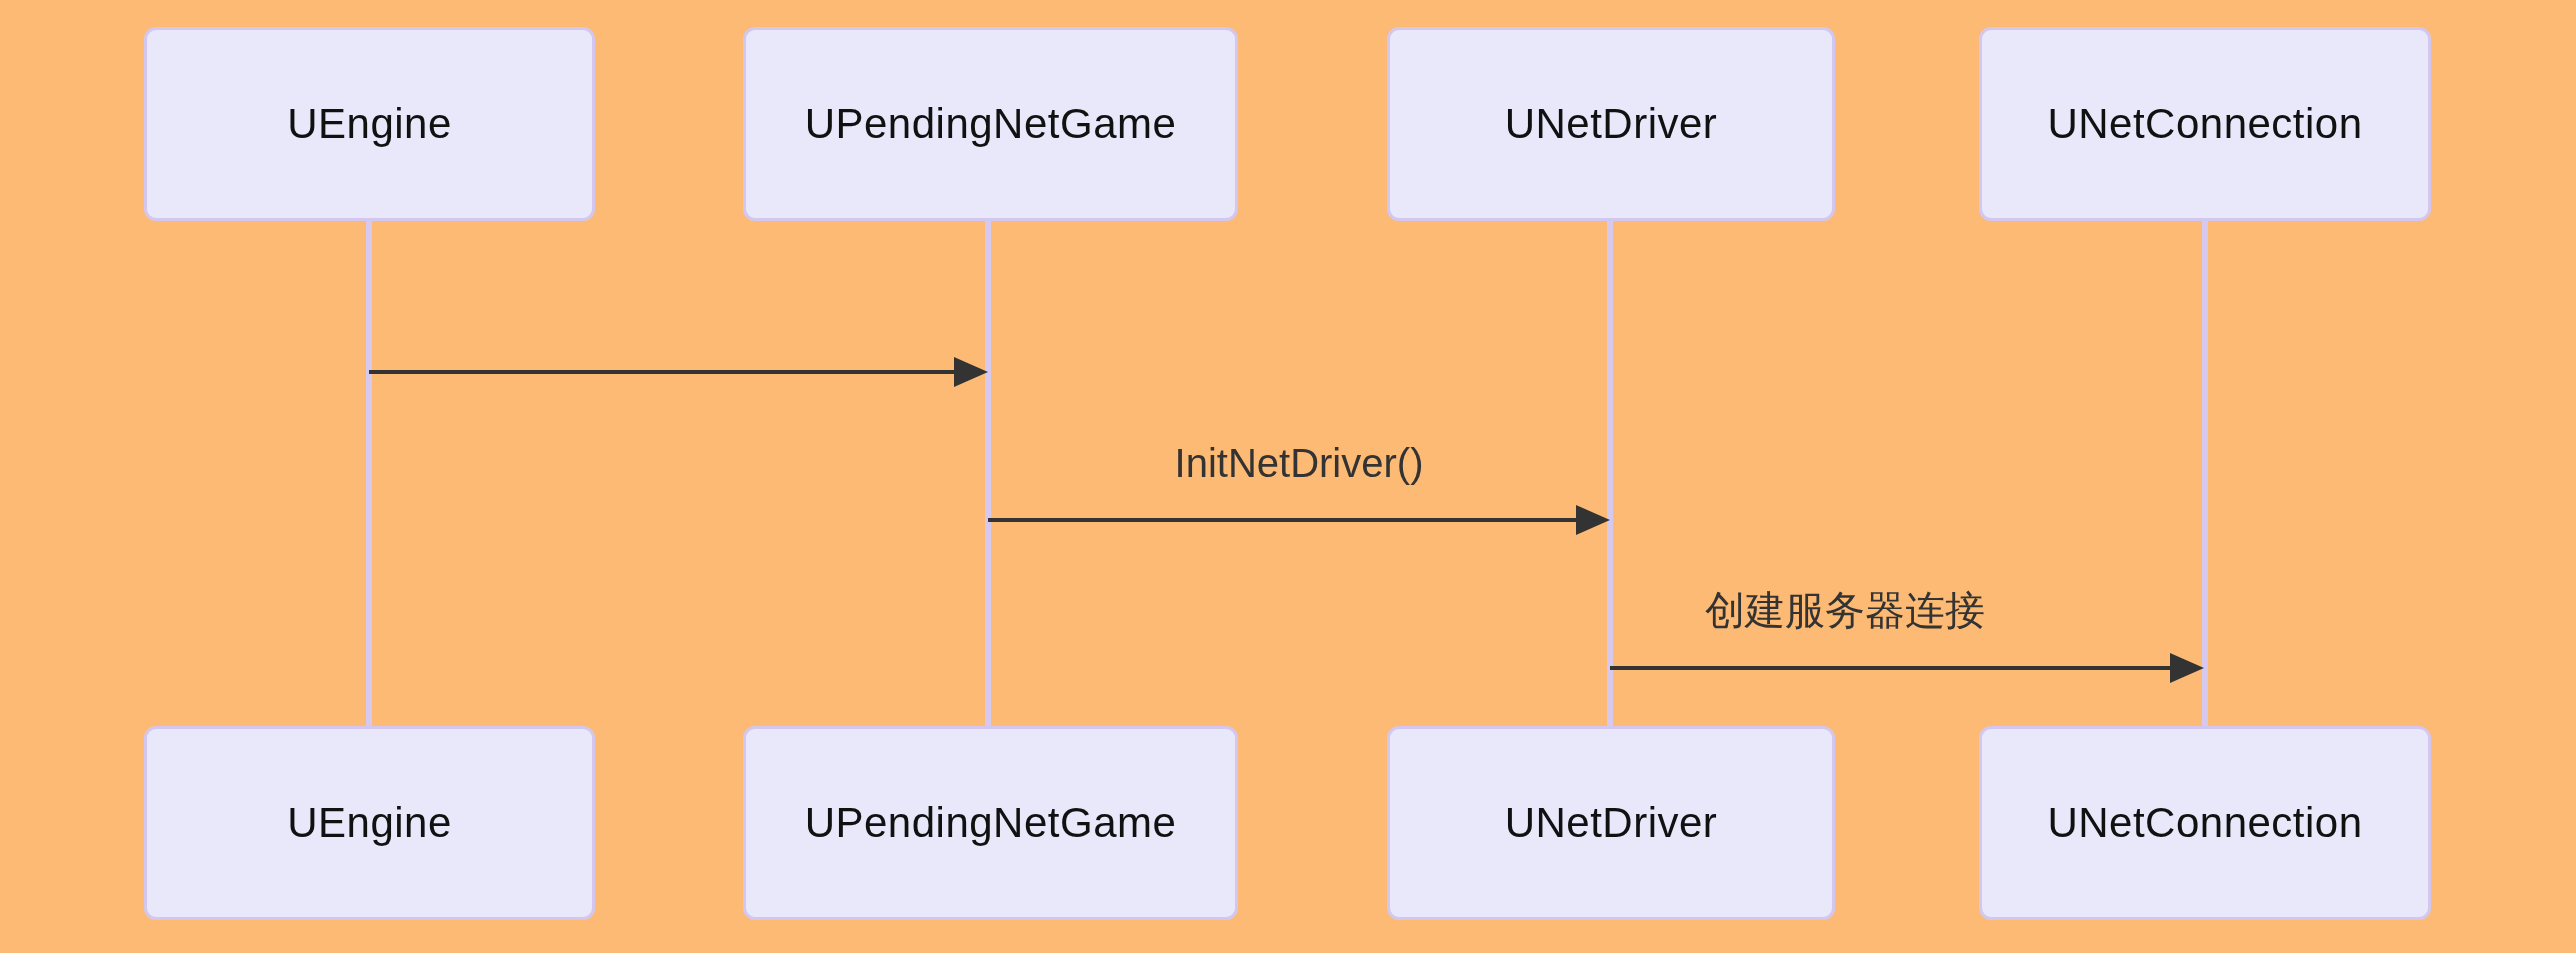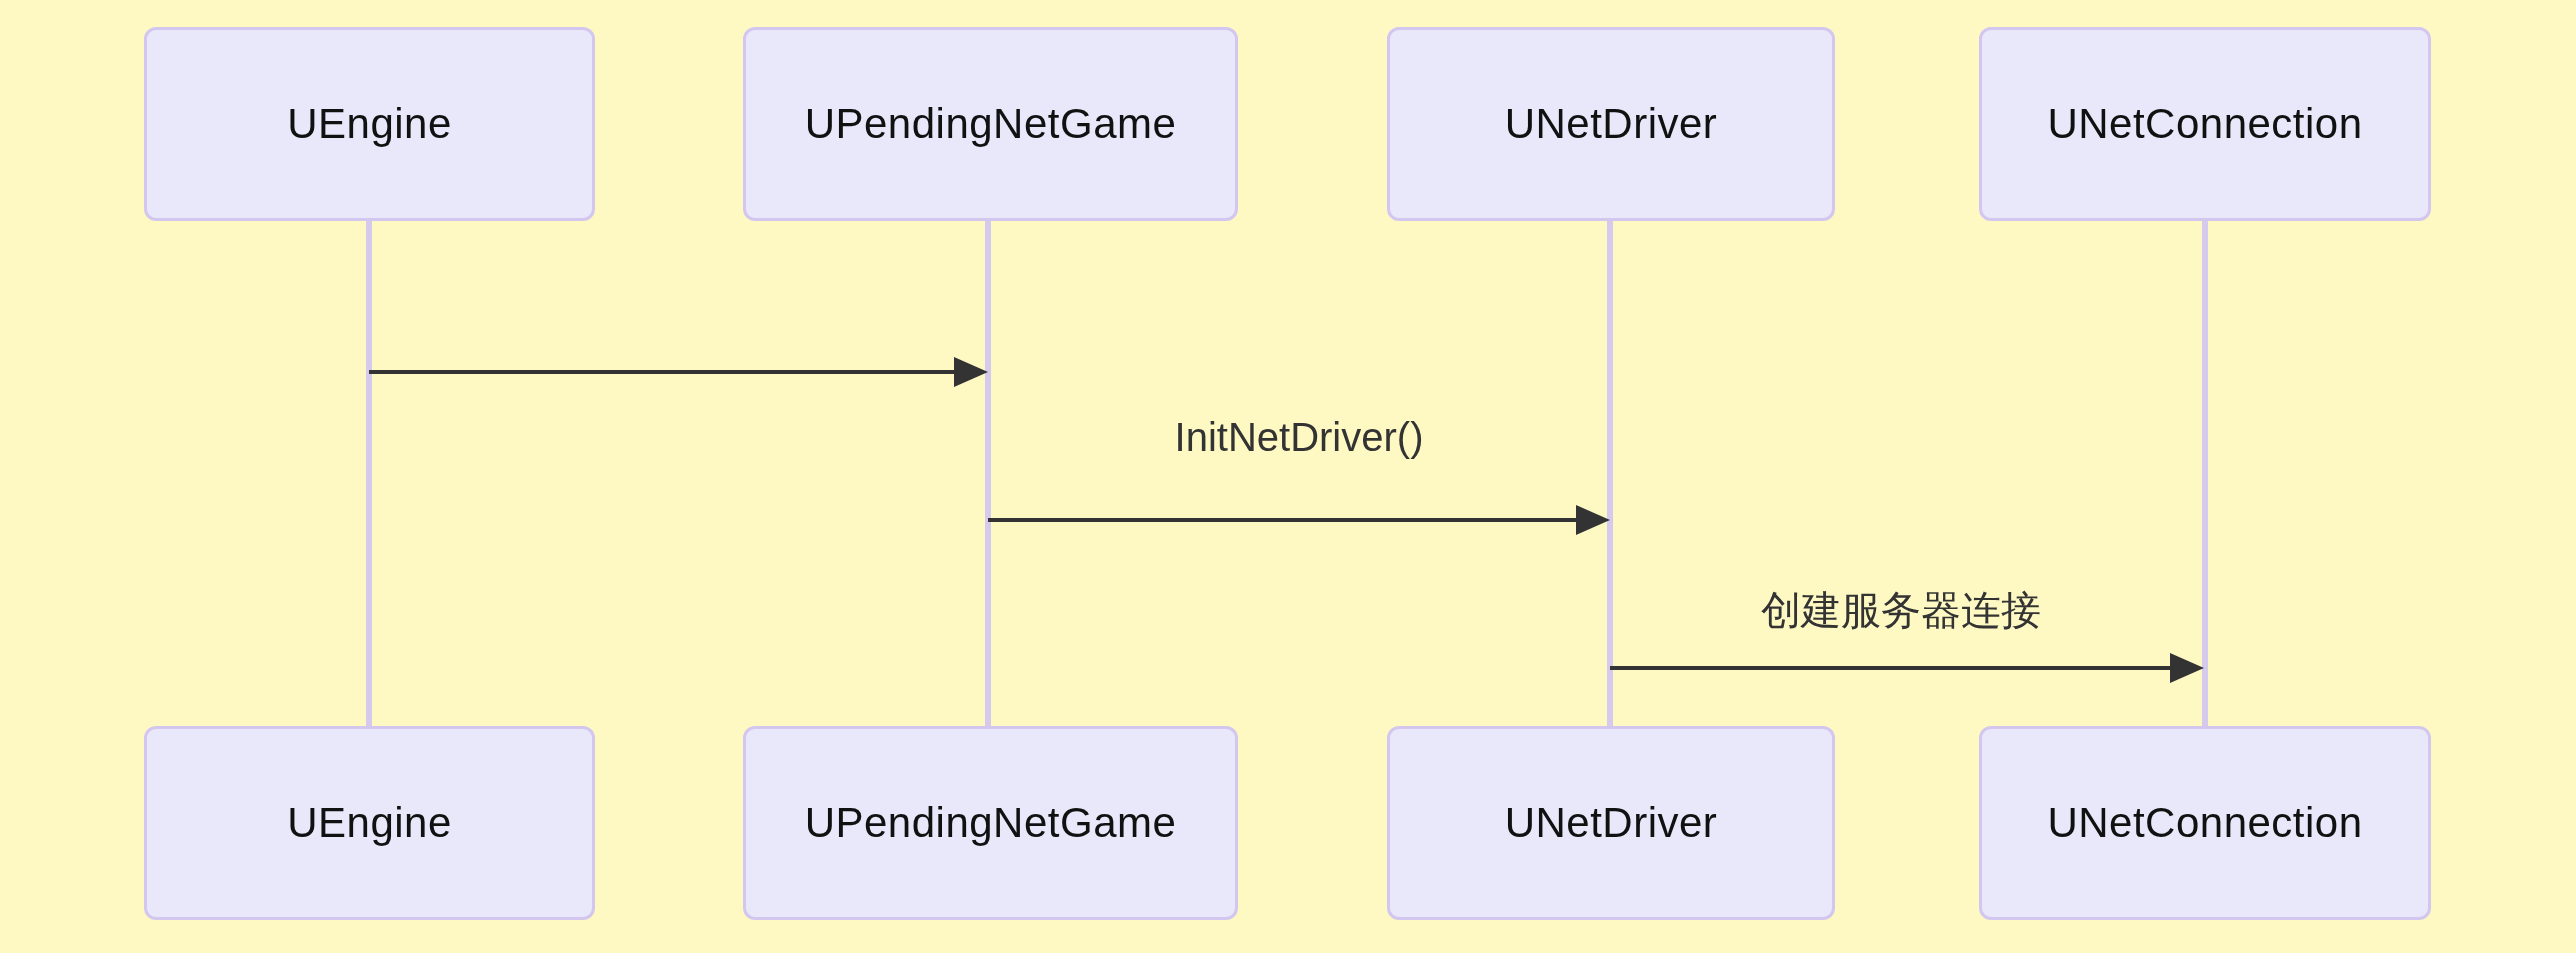--- a/index.html
+++ b/index.html
@@ -4,21 +4,21 @@
 <style>
   html, body {
     margin: 0;
     padding: 0;
     background: #ffffff;
   }
   .canvas {
     position: relative;
     width: 2576px;
     height: 954px;
-    background: #fef9c3;
+    background: #fdba74;
     font-family: "Liberation Sans", "DejaVu Sans", sans-serif;
     overflow: hidden;
   }
   
   .actor {
     position: absolute;
     height: 194px;
     background: #e9e8fb;
     border: 3px solid #d3c7ef;
     border-radius: 12px;
@@ -109,26 +109,26 @@
   </div>
   <div class="actor" style="left:1979px;top:726px;width:452px">
     <span>UNetConnection</span>
   </div>
 
   <div class="arrow" style="left:369px;width:619px;top:357px">
     <div class="shaft"></div>
     <div class="head"></div>
   </div>
 
-  <div class="msg-label" style="left:988px;width:622px;top:411px">InitNetDriver()</div>
+  <div class="msg-label" style="left:988px;width:622px;top:437px">InitNetDriver()</div>
   <div class="arrow" style="left:988px;width:622px;top:505px">
     <div class="shaft"></div>
     <div class="head"></div>
   </div>
 
-  <div class="msg-label" style="left:1604px;width:594px;top:584px">创建服务器连接</div>
+  <div class="msg-label" style="left:1548px;width:594px;top:584px">创建服务器连接</div>
   <div class="arrow" style="left:1610px;width:594px;top:653px">
     <div class="shaft"></div>
     <div class="head"></div>
   </div>
 
 </div>
 
 
 </body></html>

